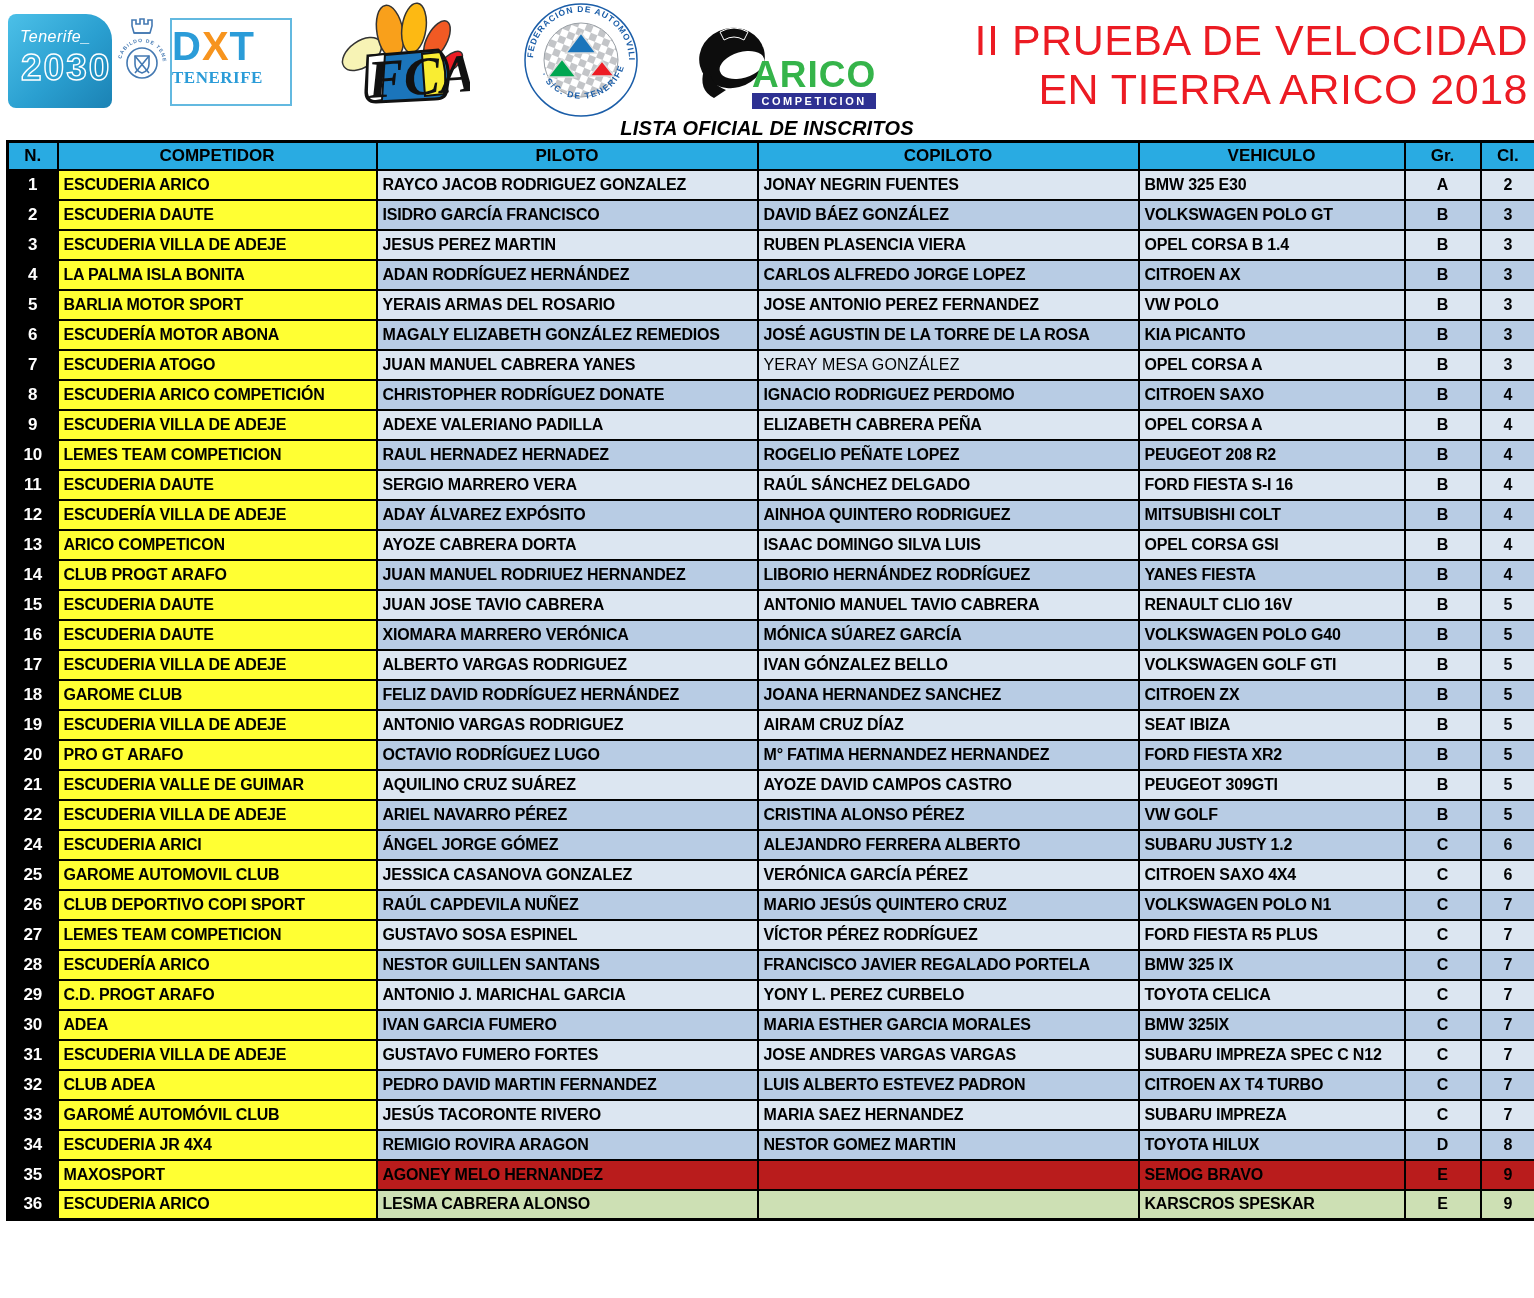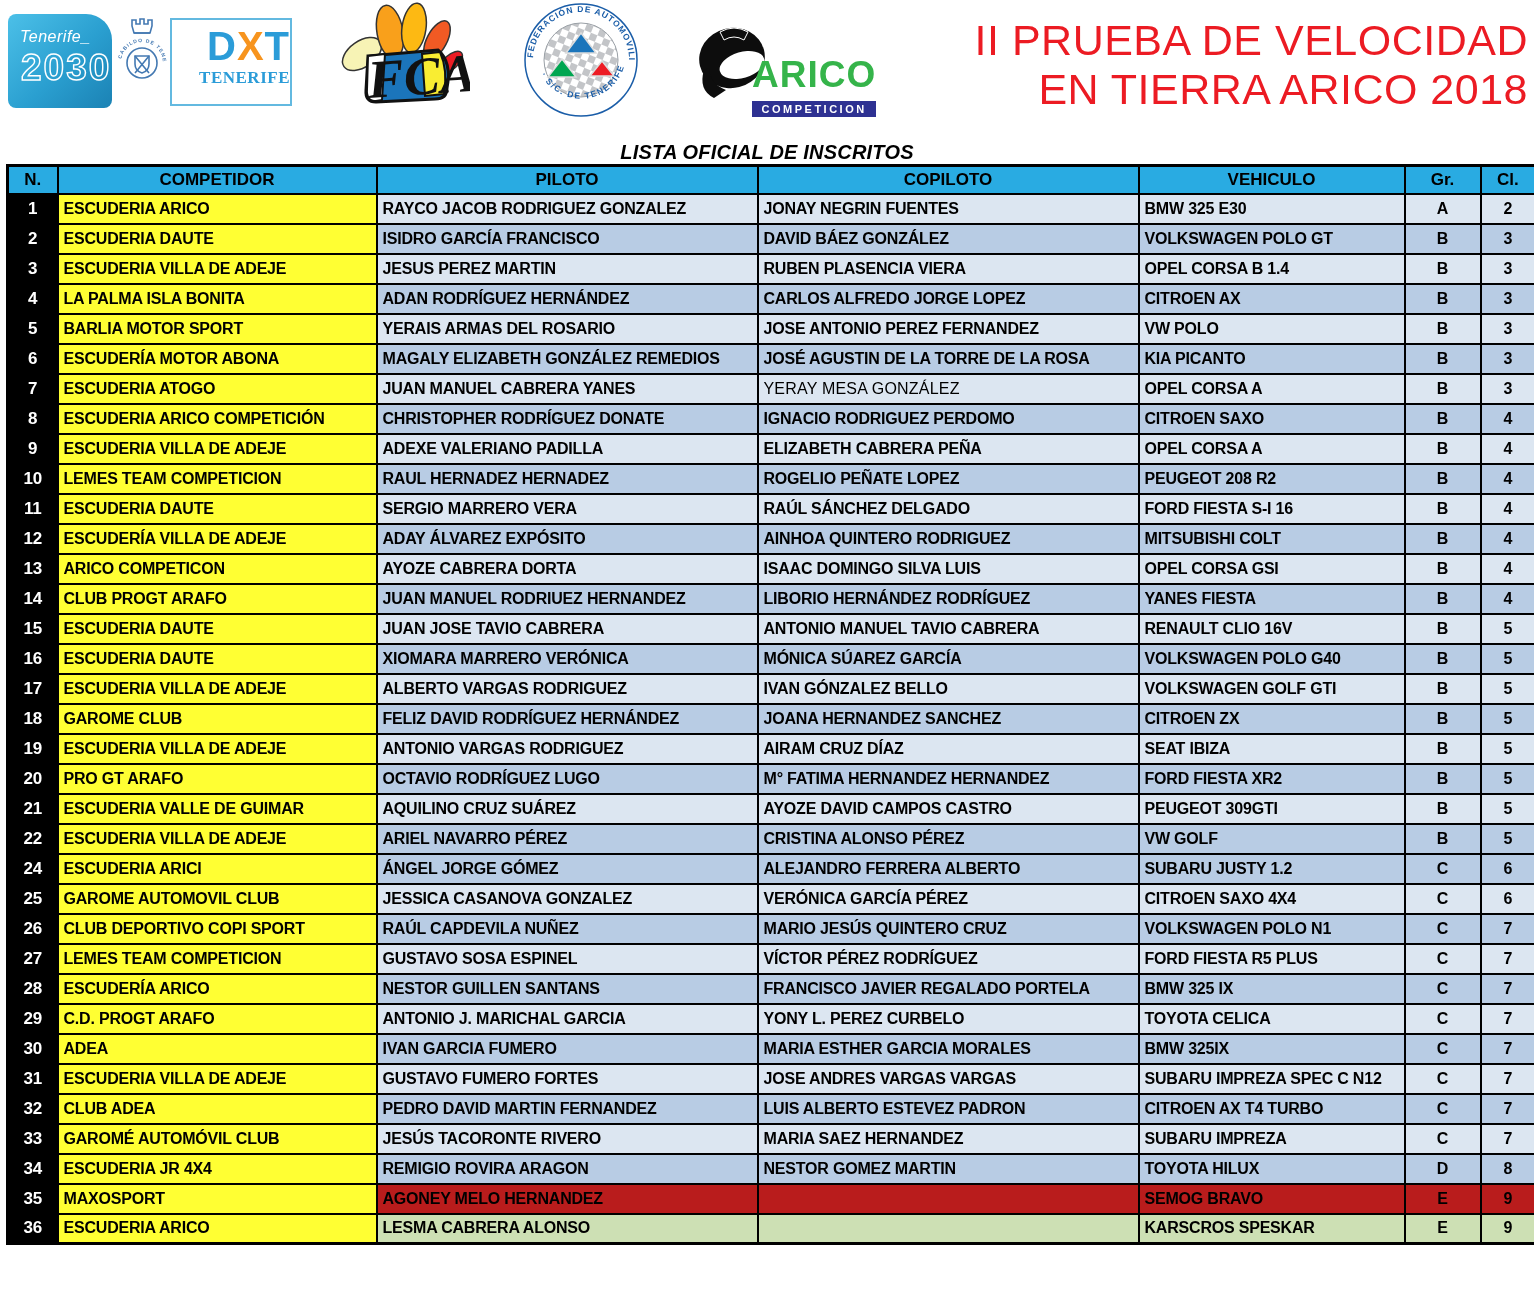--- a/index.html
+++ b/index.html
@@ -3,48 +3,48 @@
 <meta charset="utf-8">
 <style>
   * { box-sizing: border-box; }
   html,body { margin:0; padding:0; }
   body {
     width:1534px; height:1298px; background:#fff; overflow:hidden;
     font-family:"Liberation Sans", sans-serif;
   }
 
   
-  .page-header { position:relative; width:1534px; height:164px; }
+  .page-header { position:relative; width:1534px; height:140px; }
 
   .logo-t2030 {
     position:absolute; left:8px; top:14px; width:104px; height:94px;
     background:linear-gradient(135deg,#4cc0e8 0%,#2a9fd0 55%,#1b82b4 100%);
     border-radius:8px 26px 8px 8px; padding:14px 0 0 12px;
   }
   .t2030-script { color:#fff; font-style:italic; font-size:16px; letter-spacing:.5px; border-bottom:0; }
   .t2030-script:after { content:"_"; }
 
   .logo-crest { position:absolute; left:116px; top:8px; }
 
   .logo-dxt {
     position:absolute; left:170px; top:18px; width:122px; height:88px;
-    border:2px solid #63b9e0; background:#fff; text-align:right; padding-top:6px;
+    border:2px solid #63b9e0; background:#fff; text-align:left; padding-top:6px;
   }
   .dxt-big { font-size:40px; font-weight:bold; letter-spacing:1px; line-height:1; }
   .dxt-blue { color:#2b9cd8; } .dxt-orange { color:#f7941e; }
   .dxt-sub { font-family:"Liberation Serif", serif; font-weight:bold; color:#2b9cd8; font-size:17px; letter-spacing:.5px; margin-top:2px; }
 
   .logo-fca { position:absolute; left:338px; top:2px; }
   .logo-fed { position:absolute; left:524px; top:3px; }
 
   .logo-arico { position:absolute; left:692px; top:18px; width:195px; height:95px; }
   .arico-helmet { position:absolute; left:0; top:0; }
   .arico-text { position:absolute; left:60px; top:38px; text-align:center; }
   .arico-name { color:#35b44a; font-size:37px; font-weight:bold; letter-spacing:1px; line-height:1; }
-  .arico-bar { margin-top:8px; background:#2e3192; color:#fff; font-weight:bold; font-size:11px; letter-spacing:2.5px; padding:2px 6px; }
+  .arico-bar { margin-top:0; background:#2e3192; color:#fff; font-weight:bold; font-size:11px; letter-spacing:2.5px; padding:2px 6px; }
 
   .event-title {
     position:absolute; top:16px; right:6px; text-align:right;
     color:#ec1b23; font-weight:normal; font-size:43px; line-height:1.15; letter-spacing:.5px;
     white-space:nowrap;
   }
   .lista-title {
     position:absolute; bottom:0; left:0; width:100%; text-align:center;
     font-size:20px; font-weight:bold; font-style:italic; color:#000; letter-spacing:.2px;
   }

